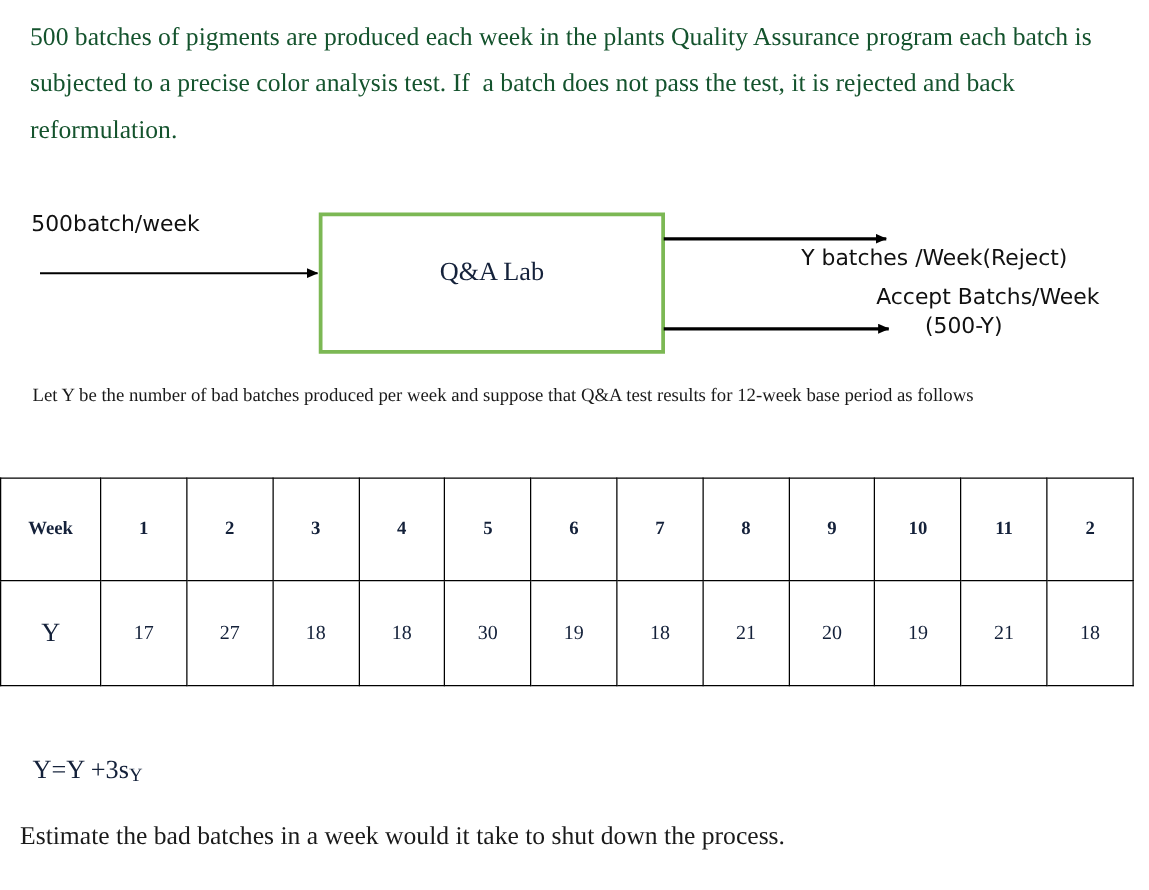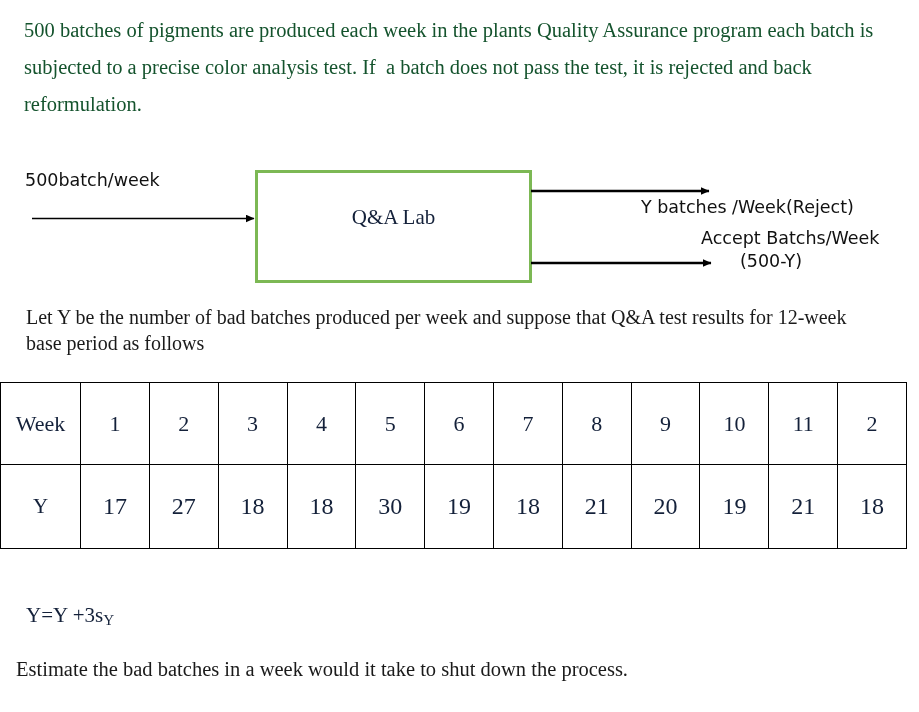--- a/index.html
+++ b/index.html
@@ -64,21 +64,21 @@
     font-size: 21px;
     color: #14213a;
   }
 
   
   #let-y-paragraph {
     position: absolute;
     left: 26px;
     top: 304px;
     width: 850px;
-    font-size: 20px;
+    font-size: 15px;
     line-height: 26px;
     color: #1a1a1a;
     white-space: pre-wrap;
   }
 
   
   #data-table {
     position: absolute;
     left: 0px;
     top: 382px;
@@ -90,26 +90,26 @@
   #data-table td, #data-table th {
     border: 1px solid #000000;
     text-align: center;
     vertical-align: middle;
     color: #14213a;
     padding: 0;
   }
   #data-table tr.header-row th,
   #data-table tr.header-row td {
     height: 81px;
-    font-size: 22px;
-    font-weight: normal;
+    font-size: 15px;
+    font-weight: bold;
   }
   #data-table tr.value-row td {
     height: 83px;
-    font-size: 24px;
+    font-size: 16px;
     font-weight: normal;
   }
   #data-table td.row-label,
   #data-table th.row-label {
     width: 80px;
     font-weight: bold;
     font-size: 21px;
   }
   #data-table tr.value-row td.row-label {
     font-size: 21px;

